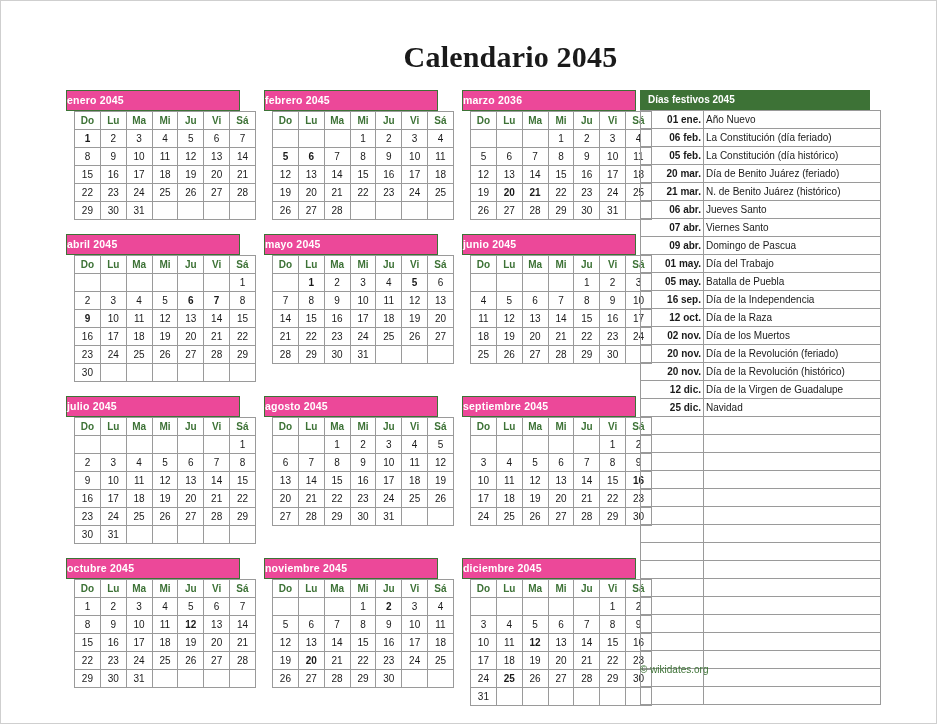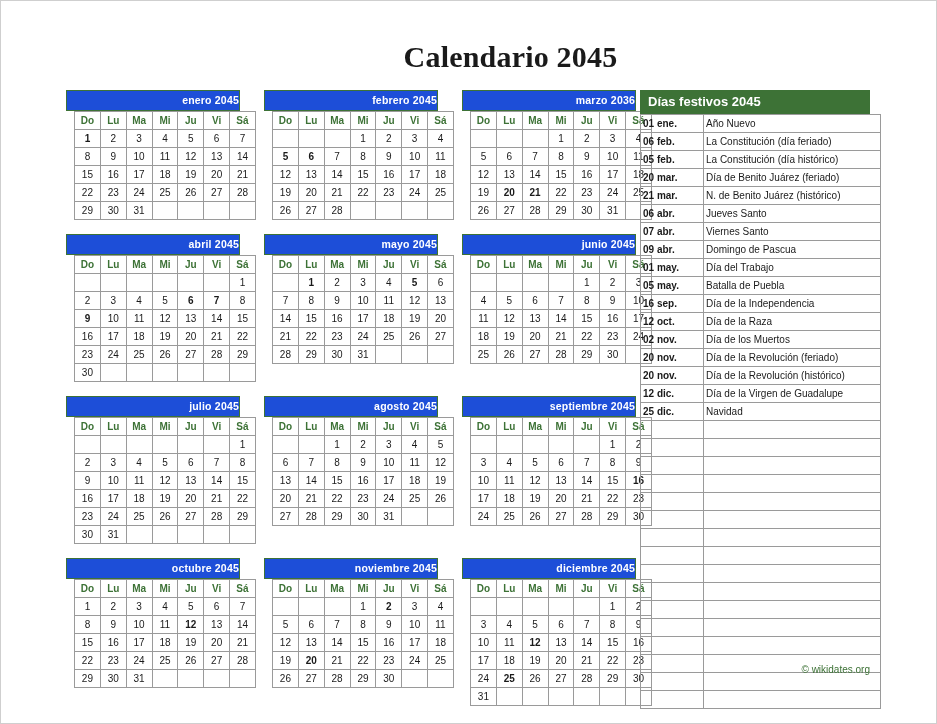--- a/index.html
+++ b/index.html
@@ -43,25 +43,25 @@
   }
   .q-row {
     display: flex;
     gap: 24px;
     margin-bottom: 14px;
   }
   .month {
     width: 174px;
   }
   .month-header {
-    background: #1d4ed8;
+    background: #ec4899;
     color: #ffffff;
     font-size: 10.5px;
     font-weight: bold;
-    text-align: right;
+    text-align: left;
     padding: 3px 0 4px 0;
     border: 1px solid #3d7236;
     box-sizing: border-box;
     letter-spacing: 0.2px;
   }
   table.month-table {
     border-collapse: collapse;
     width: 174px;
     table-layout: fixed;
     margin-left: 8px;
@@ -93,58 +93,59 @@
   
   #holidays-panel {
     position: absolute;
     left: 640px;
     top: 90px;
     width: 230px;
   }
   #holidays-header {
     background: #3d7236;
     color: #ffffff;
-    font-size: 13px;
+    font-size: 10px;
     font-weight: bold;
     padding: 3px 0 4px 7px;
     border: 1px solid #3d7236;
     box-sizing: border-box;
   }
   table.holiday-table {
     border-collapse: collapse;
     width: 230px;
     table-layout: fixed;
   }
   table.holiday-table td {
     border: 1px solid #9a9a9a;
     height: 17px;
     font-size: 10px;
     padding: 0 2px;
     line-height: 17px;
     color: #1a1a1a;
   }
   td.h-date {
     width: 58px;
+    text-align: right;
     font-weight: bold;
     padding-right: 5px;
     white-space: nowrap;
   }
   td.h-name {
     width: 172px;
     text-align: left;
     padding-left: 6px;
     white-space: nowrap;
     overflow: hidden;
   }
   #footer-credit {
     position: absolute;
     left: 640px;
     top: 664px;
     width: 230px;
-    text-align: right;
+    text-align: left;
     font-size: 10px;
     color: #3d7236;
   }
 </style>
 </head>
 <body>
 
 <div class="page-frame"></div>
 
 <div id="title">Calendario 2045</div>

